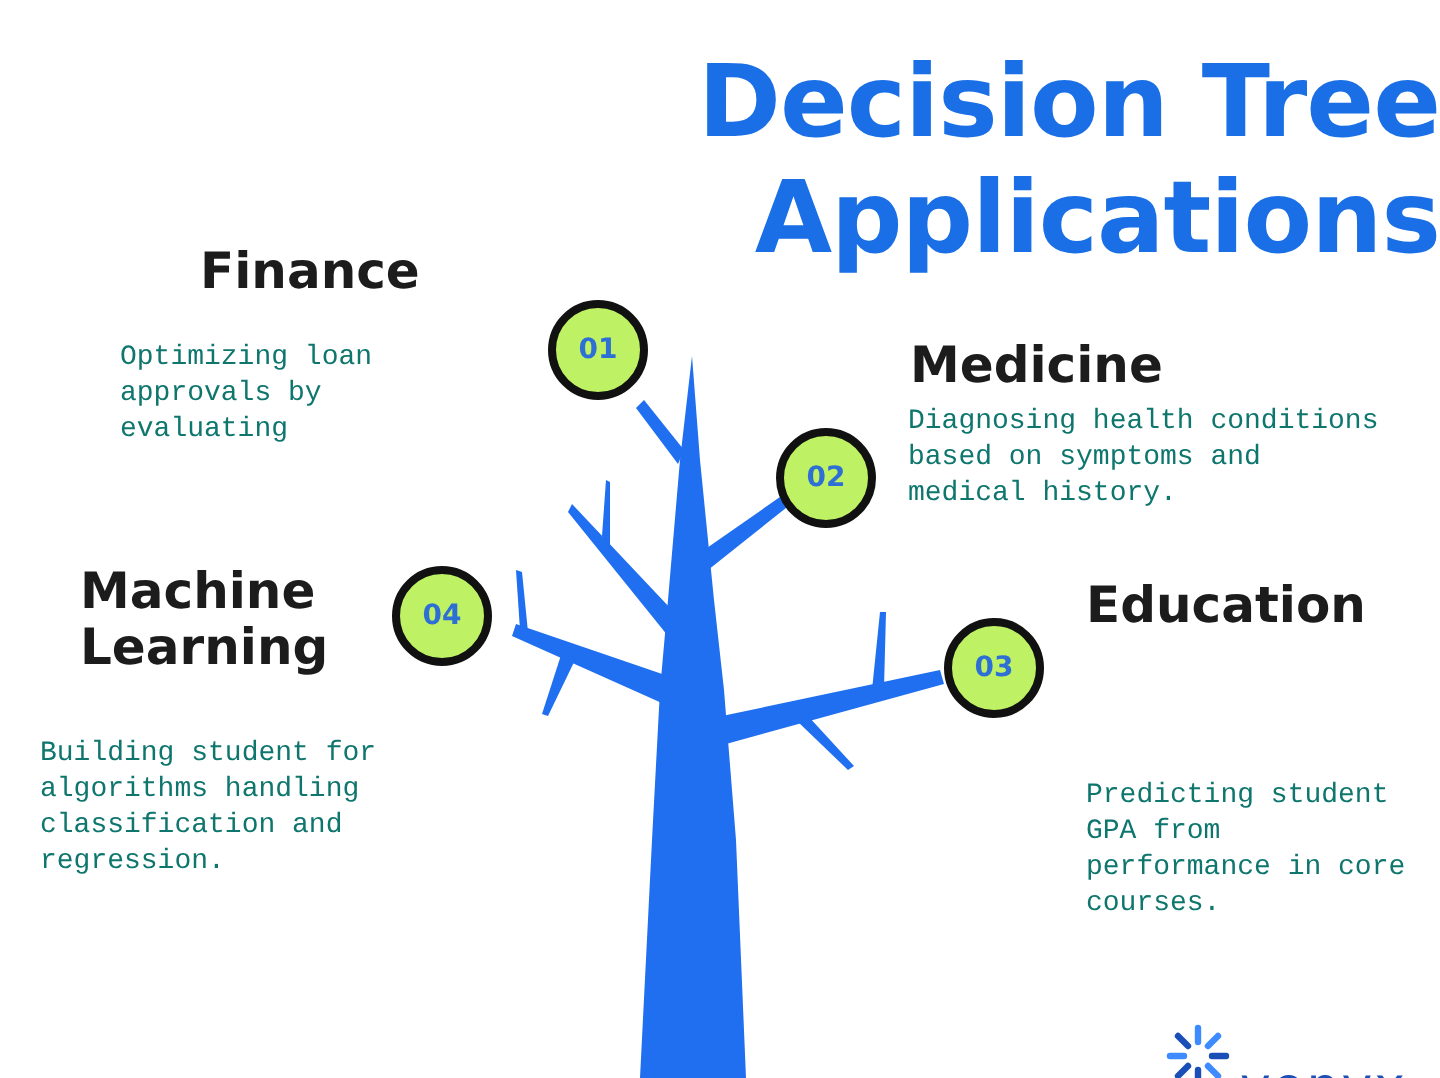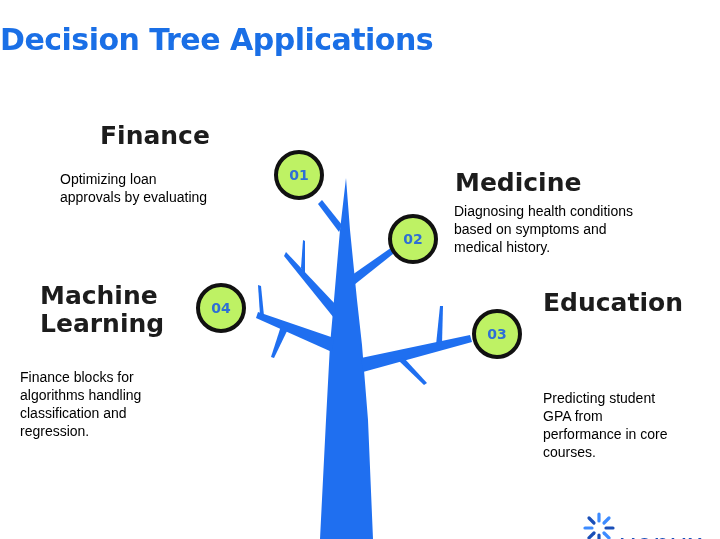--- a/index.html
+++ b/index.html
@@ -12,24 +12,24 @@
       height: 539px;
       position: relative;
       overflow: hidden;
       font-family: "Liberation Sans", "DejaVu Sans", sans-serif;
     }
     .title {
       position: absolute;
       left: 0;
       top: 22px;
       width: 720px;
-      text-align: left;
+      text-align: right;
       font-family: "DejaVu Sans", sans-serif;
       font-weight: bold;
-      font-size: 30px;
+      font-size: 50px;
       color: #1a6fe6;
       letter-spacing: -0.5px;
     }
     .tree {
       position: absolute;
       left: 0;
       top: 0;
       width: 720px;
       height: 539px;
     }
@@ -37,22 +37,22 @@
       position: absolute;
       font-family: "DejaVu Sans", sans-serif;
       font-weight: bold;
       color: #1c1c1c;
       font-size: 25px;
       line-height: 28px;
       white-space: nowrap;
     }
     .desc {
       position: absolute;
-      font-family: Liberation Sans, sans-serif;
-      color: #000000;
+      font-family: Liberation Mono, monospace;
+      color: #0f766e;
       font-size: 14px;
       line-height: 18px;
     }
     .right-align { }
     .node-circle {
       position: absolute;
       width: 42px;
       height: 42px;
       border: 4px solid #111111;
       border-radius: 50%;
@@ -142,21 +142,21 @@
   <div>GPA from</div>
   <div>performance in core</div>
   <div>courses.</div>
 </div>
 
 <div class="heading right-align" style="left:40px; top:282px; width:144px;">
   <div>Machine</div>
   <div>Learning</div>
 </div>
 <div class="desc right-align" style="left:20px; top:368px; width:170px;">
-  <div>Finance blocks for</div>
+  <div>Building student for</div>
   <div>algorithms handling</div>
   <div>classification and</div>
   <div>regression.</div>
 </div>
 
 <div class="logo">
   <svg width="34" height="34" viewBox="0 0 34 34" xmlns="http://www.w3.org/2000/svg">
     <g stroke-linecap="round" stroke-width="3.2">
       <line x1="17" y1="3" x2="17" y2="10" stroke="#3d8bff"></line>
       <line x1="17" y1="24" x2="17" y2="31" stroke="#1a4fb8"></line>

